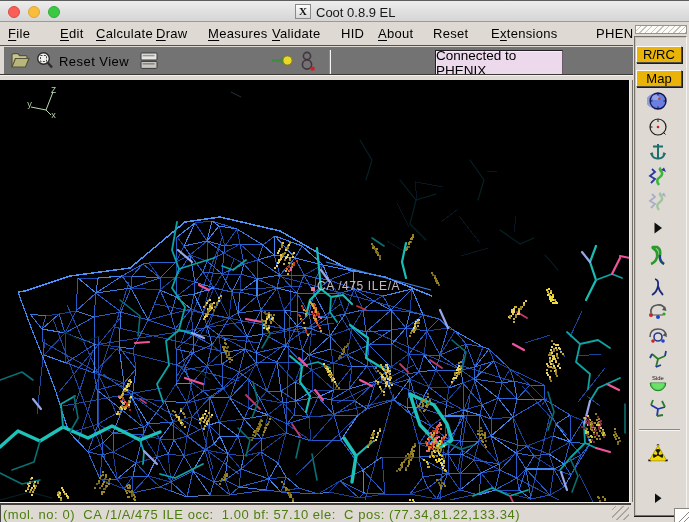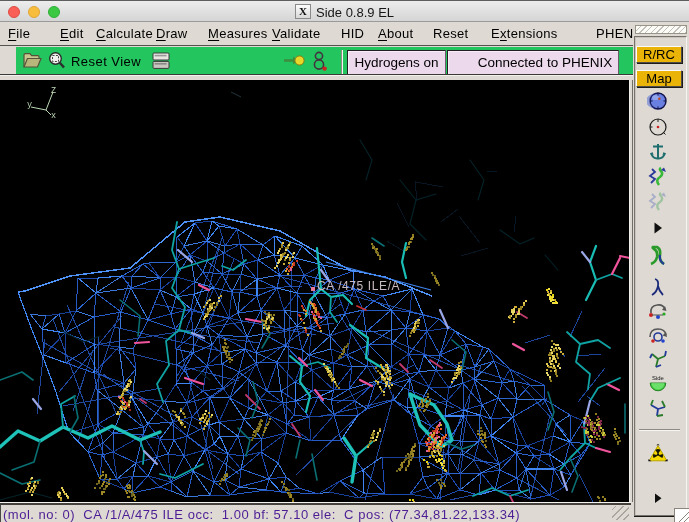--- a/index.html
+++ b/index.html
@@ -17,42 +17,42 @@
   font:bold 11px "Liberation Serif", serif; color:#111; text-align:center; line-height:13px; }
 #ttext { position:absolute; left:316px; top:4px; font-size:13px; color:#171717; }
 
 
 #menubar { position:absolute; left:0; top:23px; width:633px; height:23px;
   background:#dedad3; border-bottom:1px solid #54524e; }
 #menubar .in { position:absolute; top:3px; font-size:13px; letter-spacing:0.3px; color:#000; white-space:pre;text-align:center; }
 #menubar u { text-decoration:underline; text-underline-offset:2px; }
 
 
-#toolbar { position:absolute; left:16px; top:47px; width:633px; height:28px; background:#22c55e; }
+#toolbar { position:absolute; left:4px; top:47px; width:633px; height:28px; background:#737373; }
 #tbline { position:absolute; left:0; top:74px; width:633px; height:6px;
   background:#dedad3; border-top:1px solid #3c3a36; box-shadow:inset 0 1px 0 #f4f2ee; }
 .tbtxt { position:absolute; top:7px; font-size:13px; letter-spacing:0.45px; color:#000; }
 .pinkbtn { position:absolute; top:3px; height:25px; background:#ecd9ec;
   border:1px solid #221f22; border-right-color:#6a5a6a; border-bottom-color:#6a5a6a;
   box-shadow:inset 1px 1px 0 #f8ecf8; font-size:13.5px; color:#000;
   display:flex; align-items:center; justify-content:center; }
 #sep1 { position:absolute; left:325px; top:3px; width:2px; height:25px;
   border-left:1px solid #8e8a82; border-right:1px solid #f6f4f0; }
 
 
 #canvas { position:absolute; left:0; top:80px; width:630px; height:422px; background:#000; }
 #cvb { position:absolute; left:0; top:502px; width:631px; height:3px;
   border-top:1px solid #f6f4f0; background:#45423e; }
 #cvr { position:absolute; left:629px; top:80px; width:4px; height:422px;
   background:#dedad3; border-left:1px solid #f0eee9; border-right:1px solid #716e68; }
 
 
 #status { position:absolute; left:0; top:505px; width:633px; height:17px; background:#dedad3;
   border-left:1px solid #4a4844; }
-#status span { position:absolute; left:2px; top:2px; font-size:13px; letter-spacing:0.52px; color:#4c1d95; white-space:pre; }
+#status span { position:absolute; left:2px; top:2px; font-size:13px; letter-spacing:0.52px; color:#4d7c0f; white-space:pre; }
 #grip { position:absolute; left:612px; top:506px; width:17px; height:14px;
   background:repeating-linear-gradient(135deg,#dedad3 0 2.5px,#aaa69e 2.5px 3.5px,#dedad3 3.5px 5px); }
 
 
 #side { position:absolute; left:633px; top:23px; width:56px; height:499px; background:#dedad3; }
 #shandle { position:absolute; left:2px; top:2px; width:52px; height:9px;
   background:repeating-linear-gradient(135deg,#fbfbf8 0 3px,#c4c0b8 3px 4px);
   border:1px solid #989488; }
 #spanel { position:absolute; left:1px; top:13px; width:53px; height:480px;
   background:#dedad3; border:1px solid #77736b; border-right-color:#f6f4f0;
@@ -65,21 +65,21 @@
   border-top:1px solid #8e8a82; border-bottom:1px solid #f6f4f0; }
 #wgrip { position:absolute; left:674px; top:508px; width:15px; height:14px; background:#fff;
   border-left:1px solid #8a867e; border-top:1px solid #8a867e; }
 </style></head><body>
 <div id="win">
   <div id="title">
     <div class="tl" id="tl-r"></div>
       <div class="tl" id="tl-y"></div>
       <div class="tl" id="tl-g"></div>
     <div id="xicon">X</div>
-      <div id="ttext">Side 0.8.9 EL</div>
+      <div id="ttext">Coot 0.8.9 EL</div>
   </div>
 
   <div id="menubar">
     <span class="in" style="left:8px"><u>F</u>ile</span>
     <span class="in" style="left:60px"><u>E</u>dit</span>
     <span class="in" style="left:96px"><u>C</u>alculate</span>
     <span class="in" style="left:156px"><u>D</u>raw</span>
     <span class="in" style="left:208px"><u>M</u>easures</span>
     <span class="in" style="left:272px"><u>V</u>alidate</span>
     <span class="in" style="left:341px">HID</span>
@@ -110,22 +110,21 @@
       <line x1="1" y1="6.5" x2="12" y2="6.5" stroke="#3e8e3e" stroke-width="2.6"></line>
       <path d="M10 2.4 L15 6.5 L10 10.6 Z" fill="#3e8e3e"></path>
       <circle cx="16.5" cy="6.5" r="4.6" fill="#e8d82a" stroke="#8a7a10" stroke-width="1"></circle>
     </svg>
     <svg class="tbic" style="position:absolute;left:295px;top:3px" width="17" height="22" viewBox="0 0 17 22">
       <circle cx="8" cy="6" r="3.6" fill="none" stroke="#43353f" stroke-width="1.6"></circle>
       <circle cx="8" cy="14.5" r="4.6" fill="none" stroke="#43353f" stroke-width="1.6"></circle>
       <circle cx="13.6" cy="18.6" r="2.2" fill="#cc2222"></circle>
     </svg>
     <div id="sep1"></div>
-    <div class="pinkbtn" style="left:331px; width:99px;">Hydrogens on</div>
-    <div class="pinkbtn" style="left:431px; width:172px;padding-left:24px;">Connected to PHENIX</div>
+    <div class="pinkbtn" style="left:431px; width:128px;">Connected to PHENIX</div>
   </div>
   <div id="tbline"></div>
 
   <div id="canvas">
     <svg width="630" height="422" viewBox="0 0 630 422">
 <g shape-rendering="crispEdges">
 <g stroke="#081624" stroke-width="1">
             <line x1="416" y1="102" x2="443" y2="107"></line>
             <line x1="417" y1="121" x2="415" y2="101"></line>
             <line x1="497" y1="91" x2="487" y2="92"></line>

